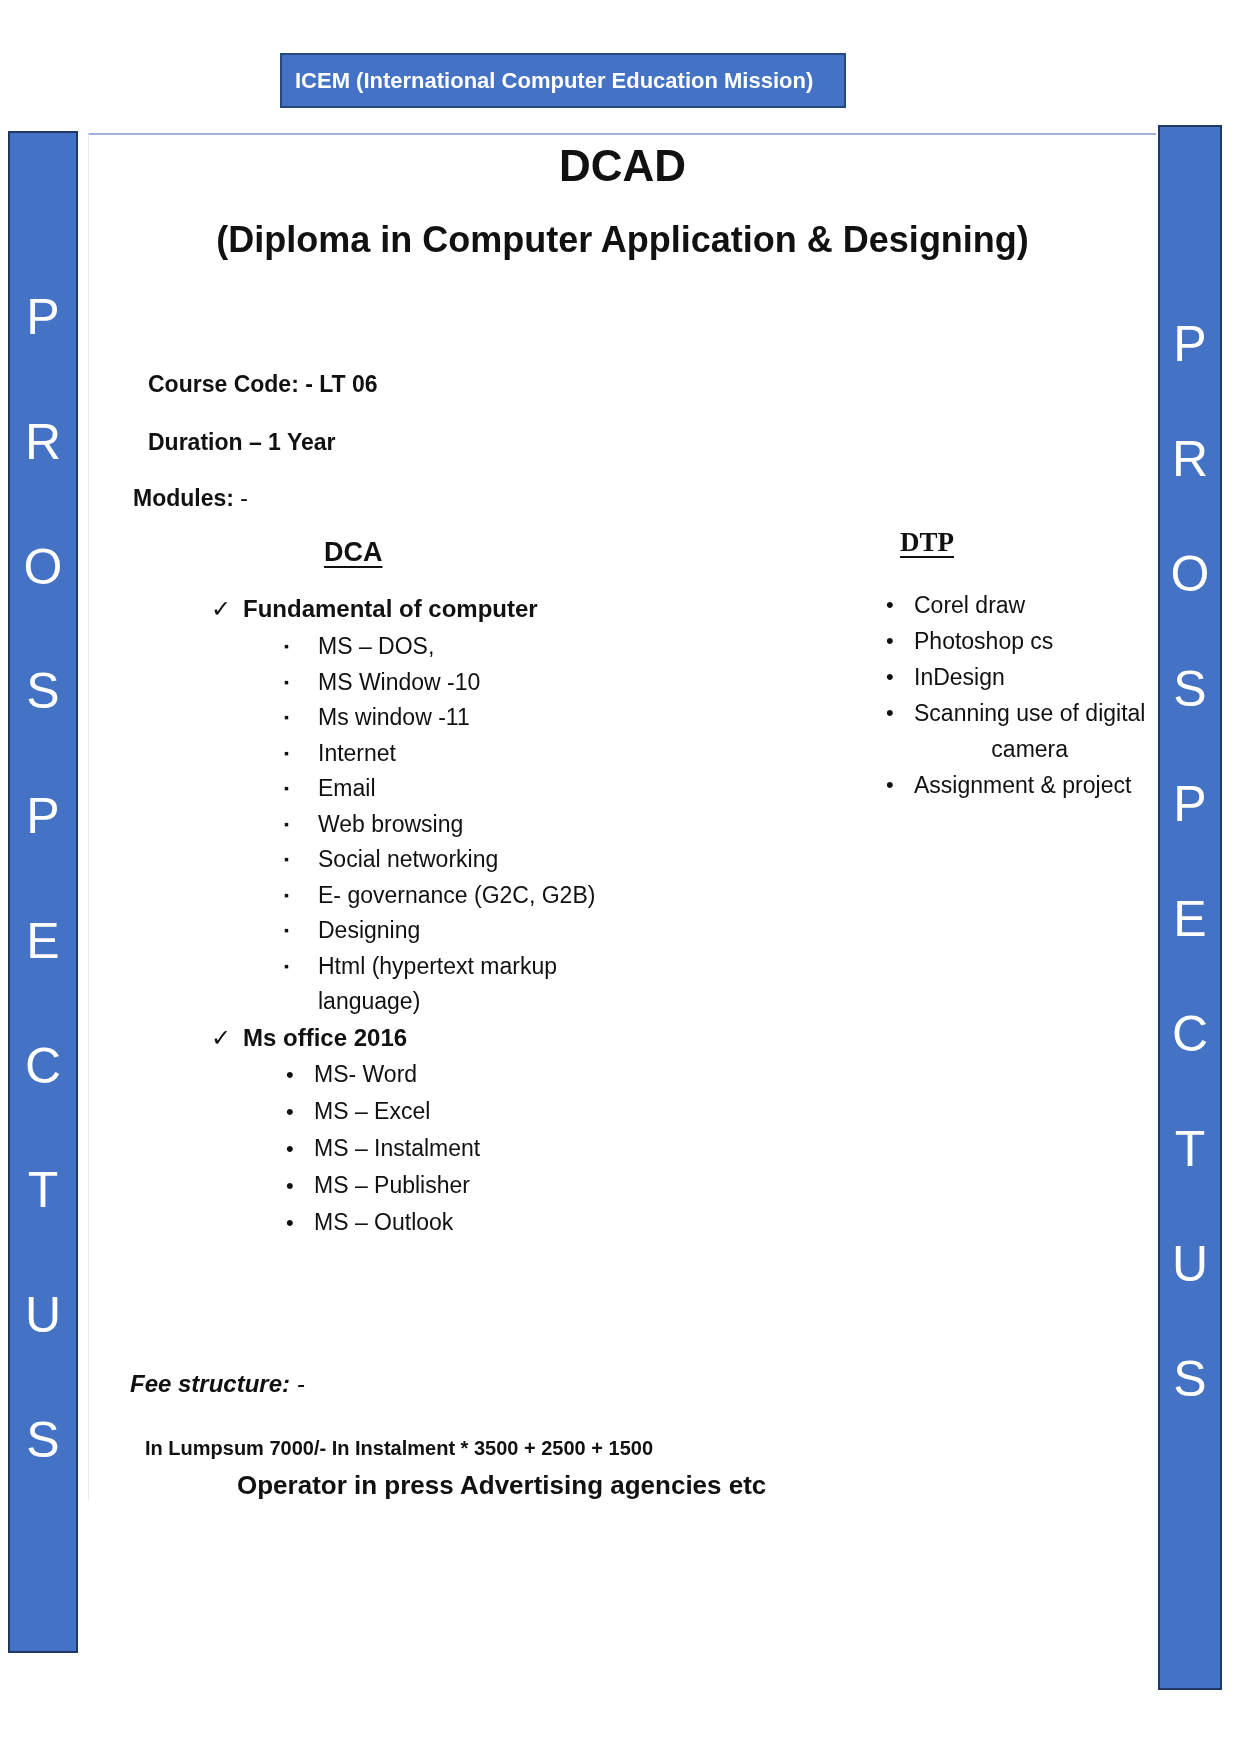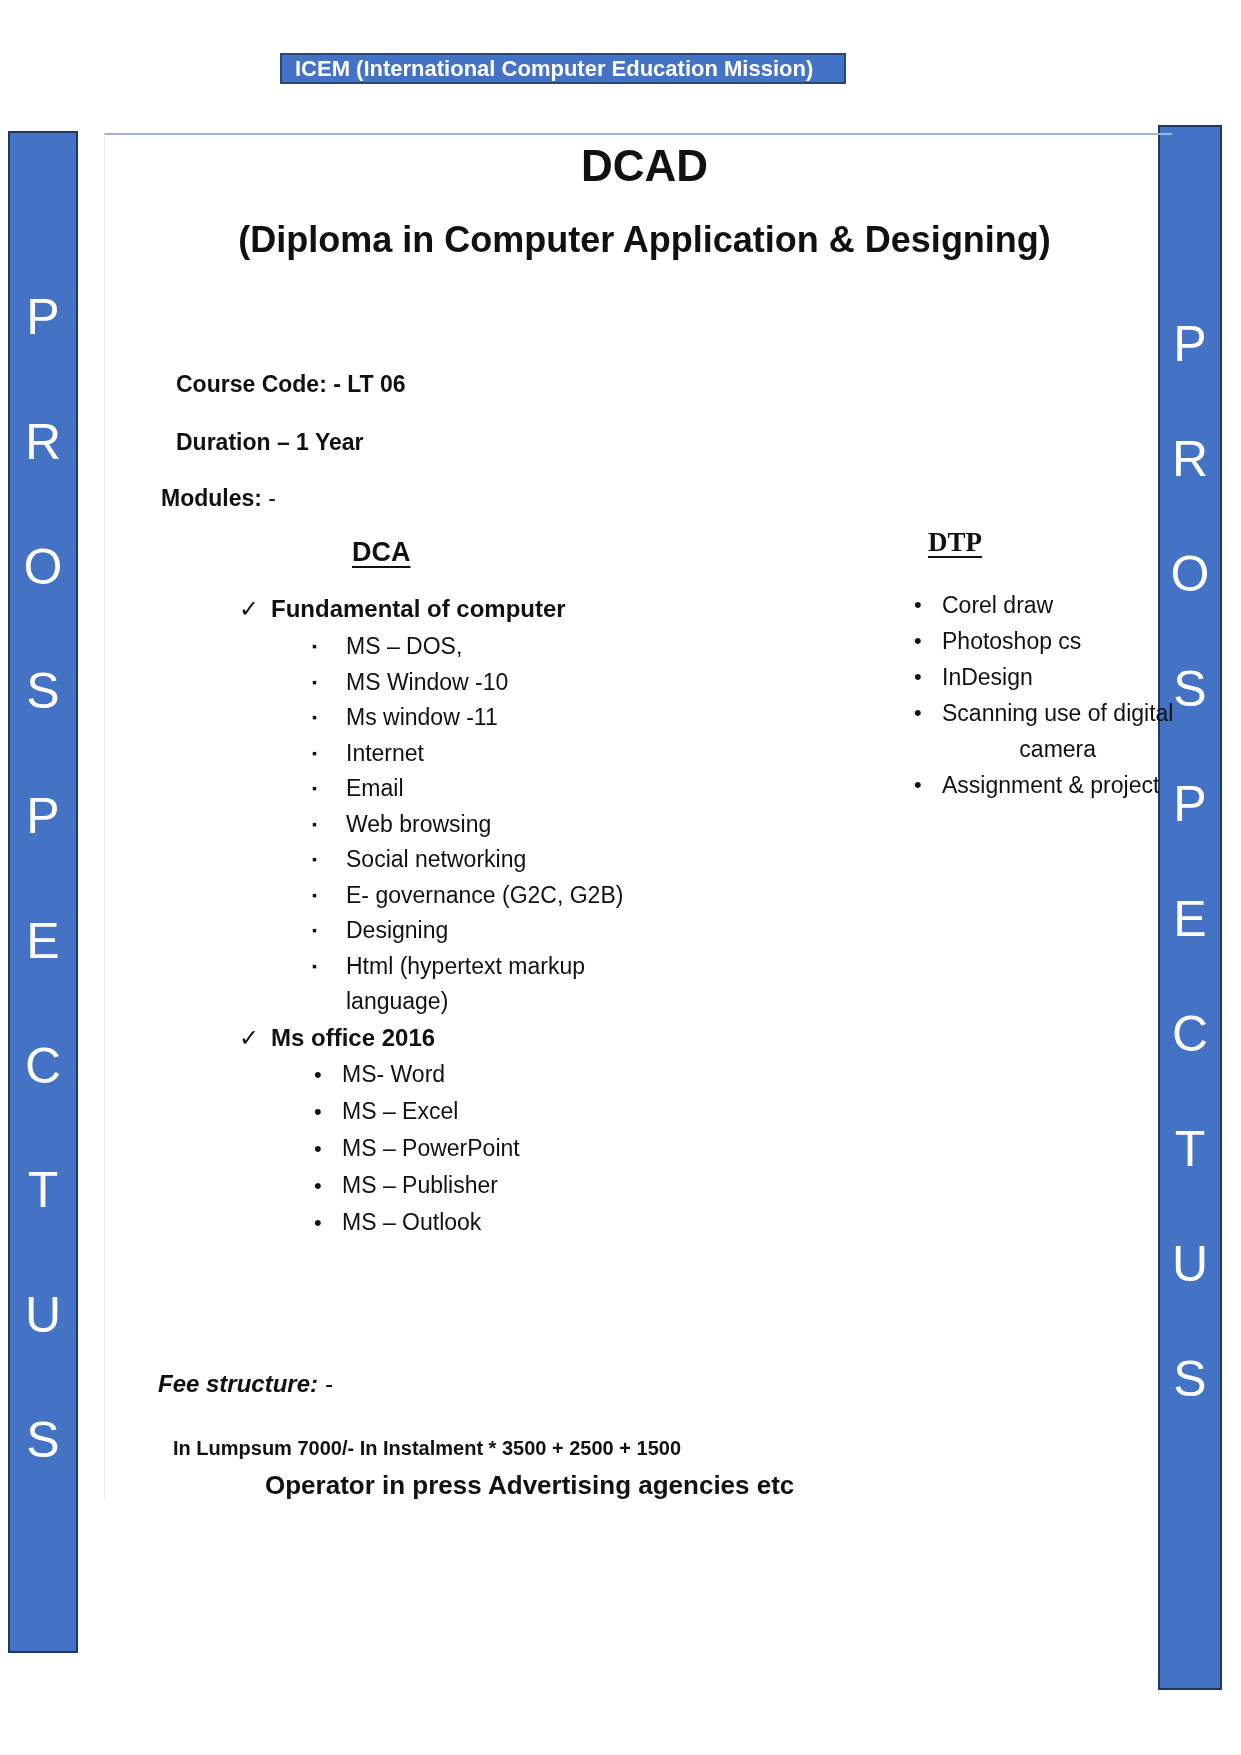--- a/index.html
+++ b/index.html
@@ -3,43 +3,42 @@
 <meta charset="utf-8">
 <style>
   html,body{margin:0;padding:0;}
   body{
     width:1241px;height:1755px;position:relative;overflow:hidden;
     background:#ffffff;color:var(--text,#111);
     font-family:"Liberation Sans", sans-serif;
   }
   
   .banner{
-    position:absolute;left:280px;top:53px;width:566px;height:31px;
+    position:absolute;left:280px;top:53px;width:566px;height:55px;
     box-sizing:border-box;background:var(--banner-fill);
     border:2px solid var(--banner-border);
     display:flex;align-items:center;padding-left:13px;
     color:#fff;font-weight:bold;font-size:22px;
   }
   
   .sidebar{
     position:absolute;box-sizing:border-box;
     background:var(--bar-fill);border:2px solid var(--bar-border);
     display:flex;flex-direction:column;justify-content:space-between;align-items:center;
     color:#fff;
   }
   .sidebar-left{left:8px;top:131px;width:70px;height:1522px;padding:156px 0 183px;}
   .sidebar-right{left:1158px;top:125px;width:64px;height:1565px;padding:189px 0 281px;}
   .bar-letter{font-size:50px;line-height:56px;font-weight:400;}
   
   .content{
-    position:absolute;left:104px;top:133px;width:1068px;
+    position:absolute;left:88px;top:133px;width:1068px;
     border-top:2px solid var(--rule-line);
     border-left:1px solid #ececec;
     box-sizing:border-box;
-    padding-left:12px;
   }
   .doc-title{margin:6px 0 0;text-align:center;font-size:44px;line-height:50px;font-weight:bold;}
   .doc-subtitle{margin:28px 0 0;text-align:center;font-size:36px;line-height:42px;font-weight:bold;}
   .meta{margin-left:59px;font-size:23px;line-height:30px;font-weight:bold;}
   .m1{margin-top:108px;} .m2{margin-top:28px;} .m3{margin-top:26px;margin-left:44px;}
   .normal{font-weight:normal;}
   .columns{position:relative;margin-top:22px;}
   .col-heading{
     width:max-content;font-size:27px;line-height:34px;font-weight:bold;
     text-decoration:underline;text-underline-offset:5px;
@@ -172,21 +171,21 @@
           <div class="li">
             <span class="bullet">•</span>
             <span class="li-text">MS- Word</span>
           </div>
           <div class="li">
             <span class="bullet">•</span>
             <span class="li-text">MS – Excel</span>
           </div>
           <div class="li">
             <span class="bullet">•</span>
-            <span class="li-text">MS – PowerPoint</span>
+            <span class="li-text">MS – Instalment</span>
           </div>
           <div class="li">
             <span class="bullet">•</span>
             <span class="li-text">MS – Publisher</span>
           </div>
           <div class="li">
             <span class="bullet">•</span>
             <span class="li-text">MS – Outlook</span>
           </div>
         </div>

